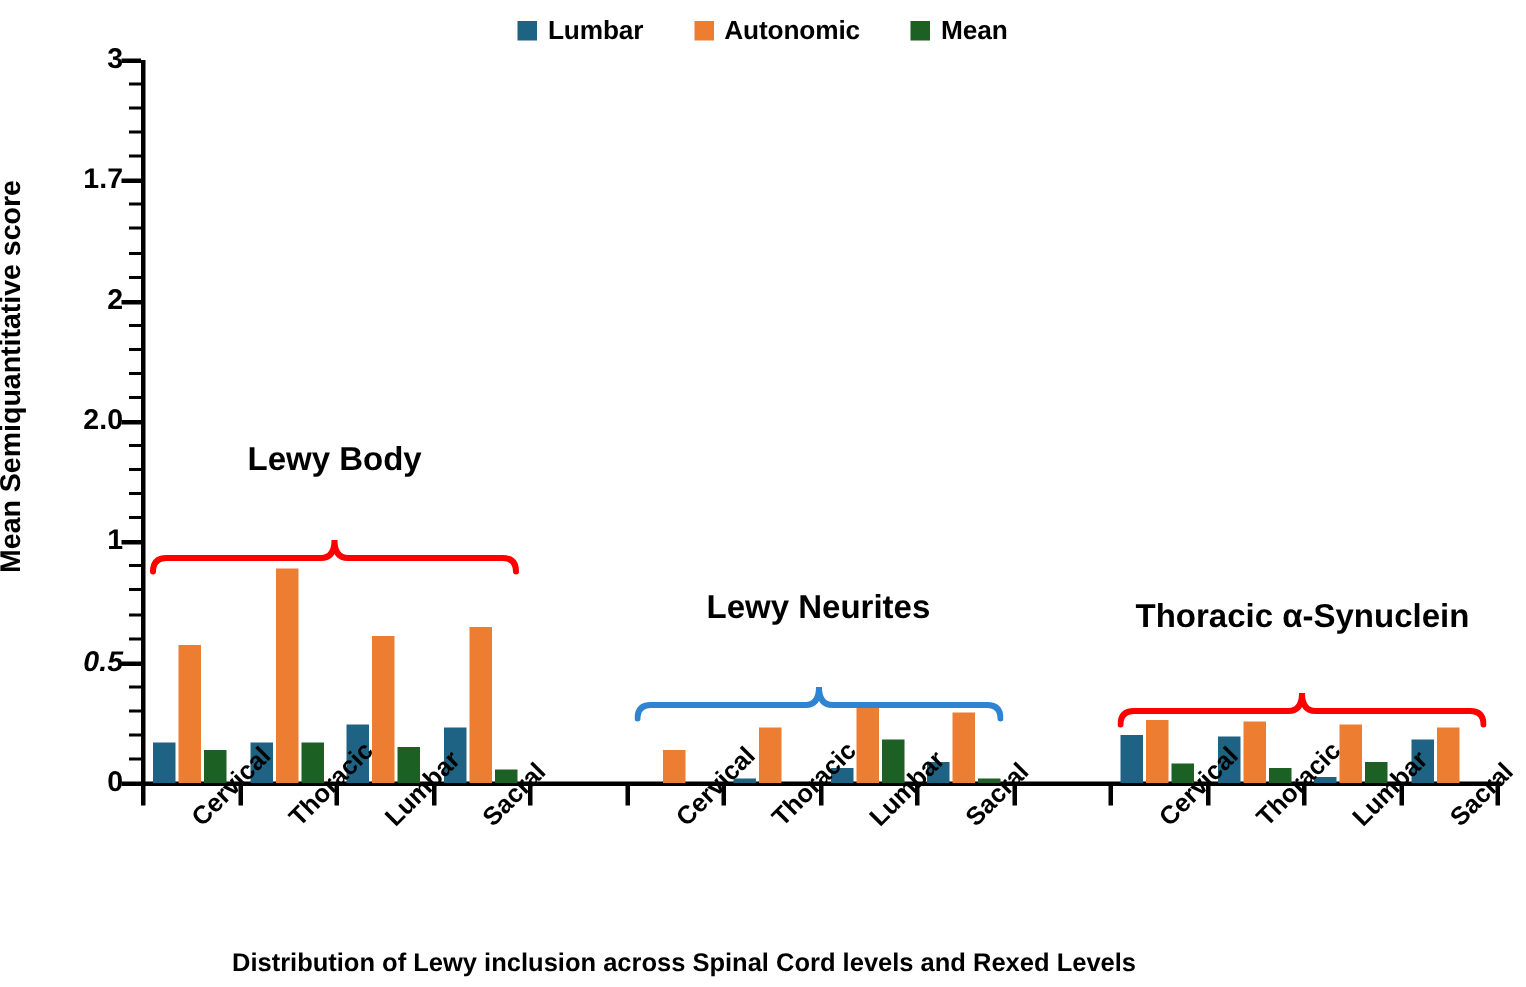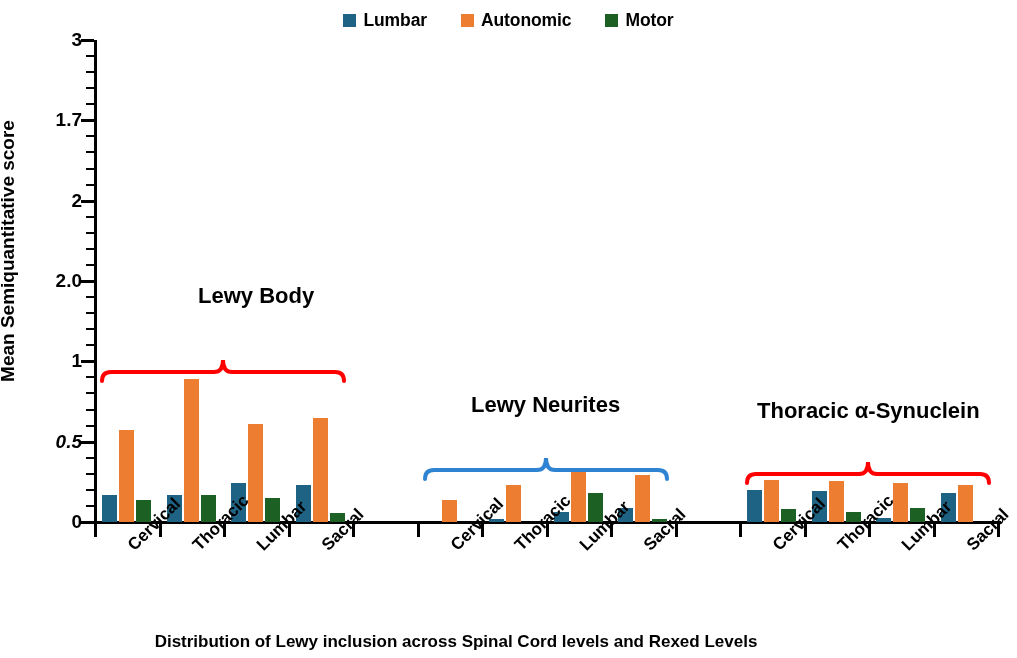--- a/index.html
+++ b/index.html
@@ -51,21 +51,21 @@
   <div class="lg-item">
     <span class="lg-swatch" style="background:#1F6384"></span>
     <span class="lg-label">Lumbar</span>
   </div>
   <div class="lg-item">
     <span class="lg-swatch" style="background:#ED7D31"></span>
     <span class="lg-label">Autonomic</span>
   </div>
   <div class="lg-item">
     <span class="lg-swatch" style="background:#1D6023"></span>
-    <span class="lg-label">Motor</span>
+    <span class="lg-label">Mean</span>
   </div>
 </div>
 
 <div id="ytitle">Mean Semiquantitative score</div>
 <div id="ylabels">
     <div class="ylabel" style="top: 482px;">0</div>
     <div class="ylabel" style="top: 401.667px; font-style: italic;">0.5</div>
     <div class="ylabel" style="top: 321.333px;">1</div>
     <div class="ylabel" style="top: 241px;">2.0</div>
     <div class="ylabel" style="top: 160.667px;">2</div>
@@ -173,21 +173,21 @@
     <div class="xlab" style="left: 833.5px; top: 4px;">Thoracic</div>
     <div class="xlab" style="left: 898px; top: 4px;">Lumbar</div>
     <div class="xlab" style="left: 962.5px; top: 4px;">Sacral</div>
   </div>
 <div id="xtitle">Distribution of Lewy inclusion across Spinal Cord levels and Rexed Levels</div>
 
 <div id="annotations">
     <svg class="brace" width="246" height="34" style="left: 100px; top: 351px;">
       <path d="M2,30 Q2,21 11,21 L114,21 Q123,21 123,9 Q123,21 132,21 L235,21 Q244,21 244,30" fill="none" stroke="#FF0000" stroke-width="4" stroke-linecap="round"></path>
     </svg>
-    <div class="ann-label" style="top: 283px; left: 165px; margin-left: 33px;">Lewy Body</div>
+    <div class="ann-label" style="top: 293px; left: 165px;">Lewy Body</div>
     <svg class="brace" width="246" height="34" style="left: 422.5px; top: 449px;">
       <path d="M2,30 Q2,21 11,21 L114,21 Q123,21 123,9 Q123,21 132,21 L235,21 Q244,21 244,30" fill="none" stroke="#2E84D3" stroke-width="4" stroke-linecap="round"></path>
     </svg>
     <div class="ann-label" style="top: 392px; left: 471px;">Lewy Neurites</div>
     <svg class="brace" width="246" height="34" style="left: 745px; top: 453px;">
       <path d="M2,30 Q2,21 11,21 L114,21 Q123,21 123,9 Q123,21 132,21 L235,21 Q244,21 244,30" fill="none" stroke="#FF0000" stroke-width="4" stroke-linecap="round"></path>
     </svg>
     <div class="ann-label" style="top: 398px; left: 757px;">Thoracic α-Synuclein</div>
   </div>
 

